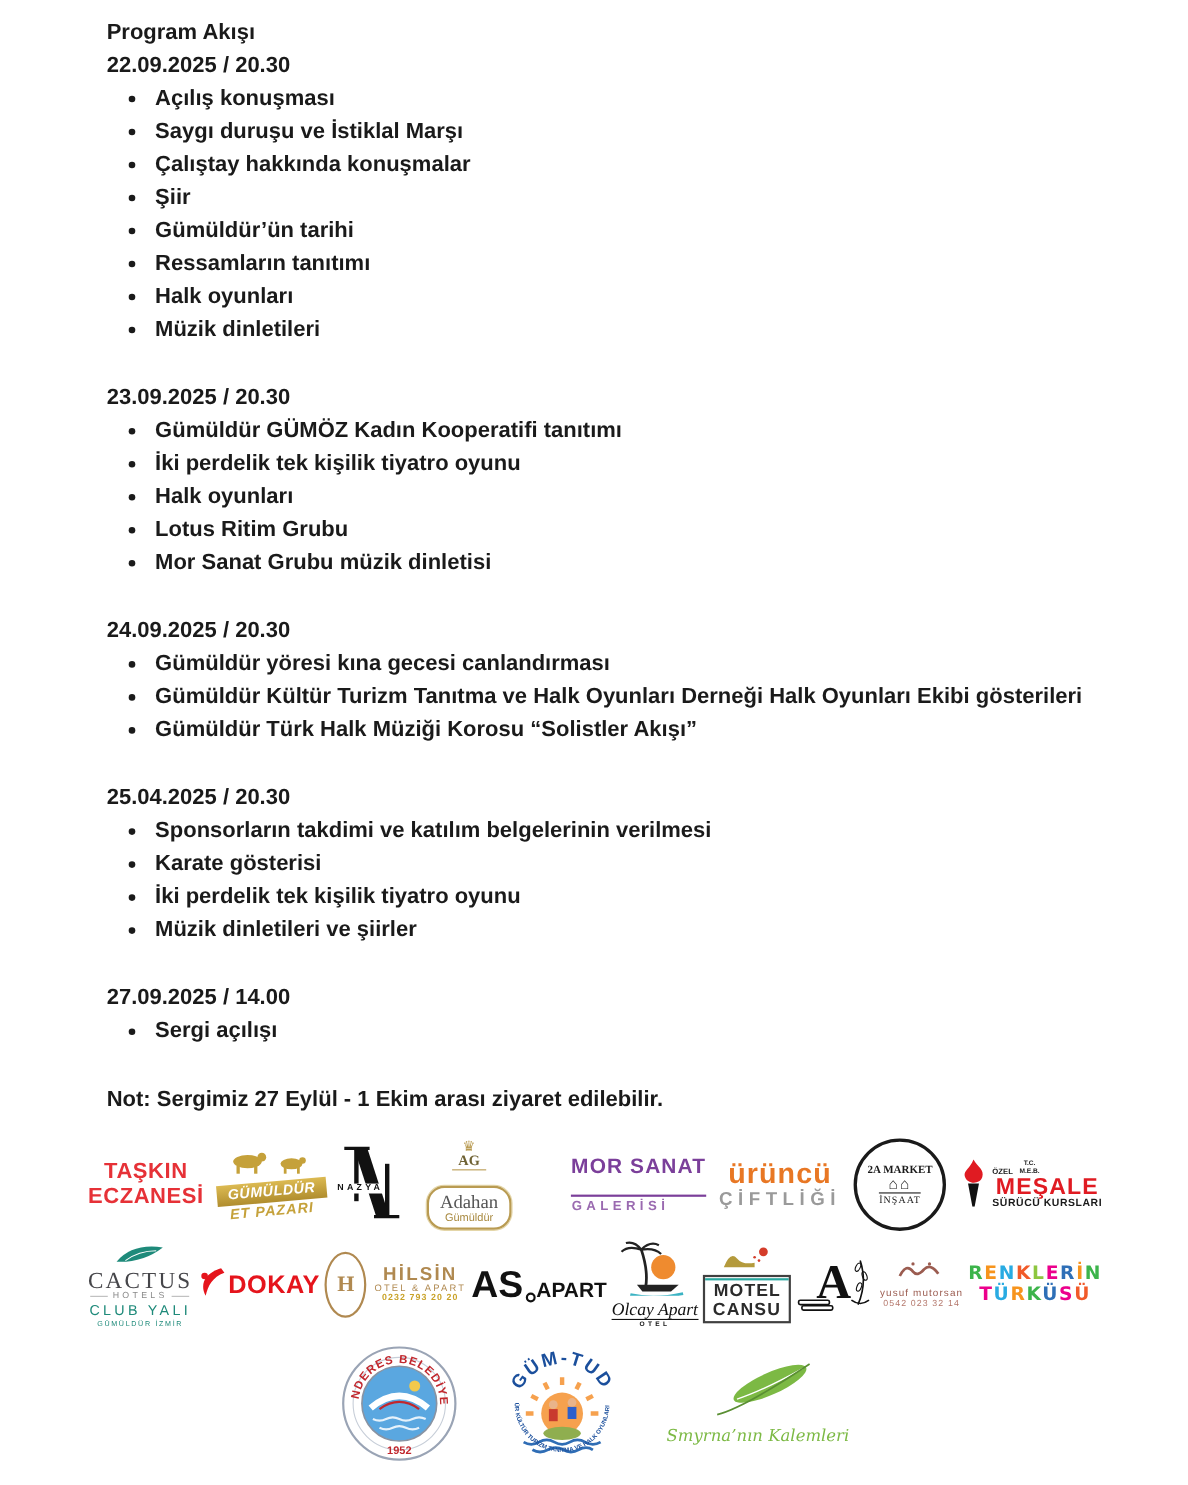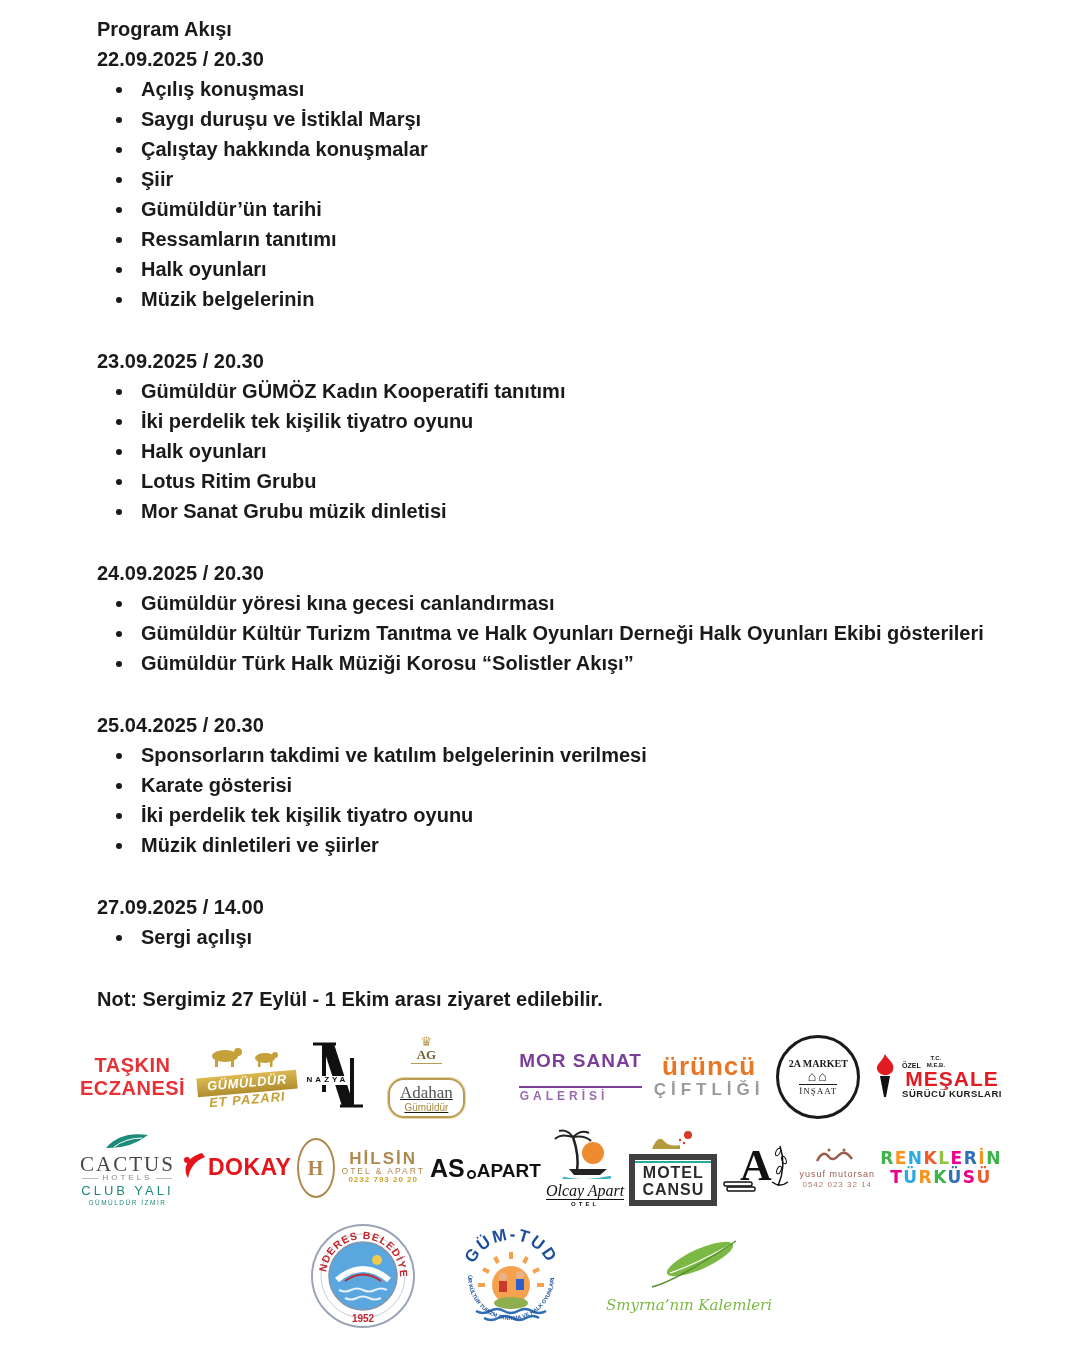--- a/index.html
+++ b/index.html
@@ -28,21 +28,21 @@
   .etp-below{color:#c5a13a;font-style:italic;font-weight:800;font-size:13px;
     transform:rotate(-5deg);margin-top:1px;letter-spacing:1px;}
   .nazya{position:relative;width:58px;height:74px;}
   .nazya-name{position:absolute;left:-4px;top:36px;font-size:8px;letter-spacing:3px;
     background:#fff;padding:0 2px;color:#111;font-weight:700;}
   .adahan{width:96px;}
   .adahan-crown{color:#b99b52;font-size:13px;line-height:12px;}
   .adahan-ag{font-family:"Liberation Serif",serif;font-weight:700;color:#6f6234;
     font-size:13px;border-bottom:1px solid #b99b52;padding:0 6px;}
   .adahan-frame{border:2px solid #b99b52;border-radius:16px;padding:3px 10px;margin-top:14px;
-    box-shadow:0 0 0 1px #e4d6a8;text-decoration:underline;}
+    box-shadow:0 0 0 1px #e4d6a8;}
   .adahan-name{font-family:"Liberation Serif",serif;color:#555;font-size:17px;}
   .adahan-sub{color:#a8893f;font-size:10px;}
   .morsanat-1{color:#7b3f9a;font-size:19px;font-weight:800;letter-spacing:1px;
     border-bottom:2px solid #7b3f9a;padding-bottom:15px;margin-left:33px;}
   .morsanat-2{color:#9a6ab0;font-size:12px;letter-spacing:4px;margin-top:2px;font-weight:700;}
   .uruncu-1{color:#e87724;font-size:26px;font-weight:800;letter-spacing:1px;line-height:24px;}
   .uruncu-2{color:#9a9a9a;font-size:17px;letter-spacing:5px;font-weight:700;margin-top:2px;}
   .m2a{width:78px;height:78px;border:3px solid #1a1a1a;border-radius:50%;display:flex;
     flex-direction:column;align-items:center;justify-content:center;}
   .m2a-t{font-family:"Liberation Serif",serif;font-weight:700;font-size:10px;}
@@ -64,27 +64,27 @@
   .dokay{flex-direction:row;gap:2px;}
   .dokay-name{color:#e5141c;font-size:23px;font-weight:900;letter-spacing:.5px;}
   .hilsin{flex-direction:row;gap:7px;}
   .hilsin-oval{width:34px;height:56px;border:2px solid #b08950;border-radius:50%;
     display:flex;align-items:center;justify-content:center;
     font-family:"Liberation Serif",serif;color:#b08950;font-size:20px;font-weight:700;}
   .hilsin-name{color:#b08950;font-size:17px;font-weight:800;letter-spacing:2px;line-height:16px;}
   .hilsin-sub{color:#b08950;font-size:8.5px;letter-spacing:2px;}
   .hilsin-phone{color:#c9a227;font-size:8px;font-weight:700;letter-spacing:1px;}
   .asapart{flex-direction:row;align-items:baseline;}
-  .as-as{font-size:25px;font-weight:900;color:#111;}
+  .as-as{font-size:34px;font-weight:900;color:#111;}
   .as-ring{width:5px;height:5px;border:2px solid #111;border-radius:50%;margin:0 1px 3px 2px;align-self:flex-end;}
   .as-apart{font-size:19px;font-weight:900;color:#111;}
   .olcay-name{font-family:"Liberation Serif",serif;font-style:italic;font-size:16px;color:#111;
     border-bottom:1px solid #111;line-height:16px;}
   .olcay-otel{font-size:6px;letter-spacing:3px;color:#111;margin-top:1px;font-weight:700;}
-  .cansu-box{border:6px solid #404040;padding:1px 7px 2px;margin-top:1px;}
+  .cansu-box{border:2px solid #404040;padding:1px 7px 2px;margin-top:1px;text-align:right;}
   .cansu-bar{height:2px;background:#2aa8a0;margin:0 -7px 1px;}
   .cansu-l{font-size:16px;font-weight:800;color:#2b2b2b;letter-spacing:1px;line-height:17px;}
   .yusuf-name{color:#9b5c50;font-size:9px;letter-spacing:1px;margin-top:1px;}
   .yusuf-phone{color:#b4776b;font-size:8px;letter-spacing:1px;margin-top:1px;}
   .renk-line{font-size:17px;font-weight:900;letter-spacing:1.5px;line-height:19px;
     font-family:"DejaVu Sans",sans-serif;}
 
   
   .smyrna-name{font-family:"DejaVu Serif",serif;font-style:italic;color:#7cb944;font-size:15px;margin-top:2px;}
 </style>
@@ -97,21 +97,21 @@
       <div class="section">
         <div class="section-date">22.09.2025 / 20.30</div>
         <ul>
           <li>Açılış konuşması</li>
           <li>Saygı duruşu ve İstiklal Marşı</li>
           <li>Çalıştay hakkında konuşmalar</li>
           <li>Şiir</li>
           <li>Gümüldür’ün tarihi</li>
           <li>Ressamların tanıtımı</li>
           <li>Halk oyunları</li>
-          <li>Müzik belgelerinin</li>
+          <li>Müzik dinletileri</li>
         </ul>
       </div>
       <div class="section">
         <div class="section-date">23.09.2025 / 20.30</div>
         <ul>
           <li>Gümüldür GÜMÖZ Kadın Kooperatifi tanıtımı</li>
           <li>İki perdelik tek kişilik tiyatro oyunu</li>
           <li>Halk oyunları</li>
           <li>Lotus Ritim Grubu</li>
           <li>Mor Sanat Grubu müzik dinletisi</li>

